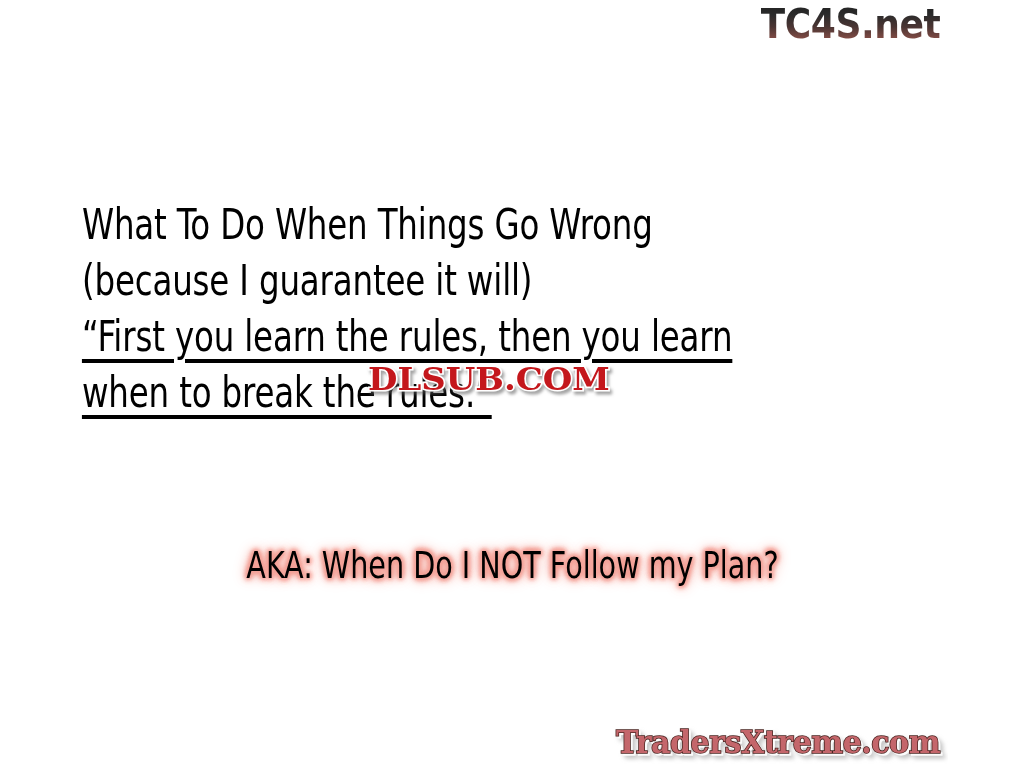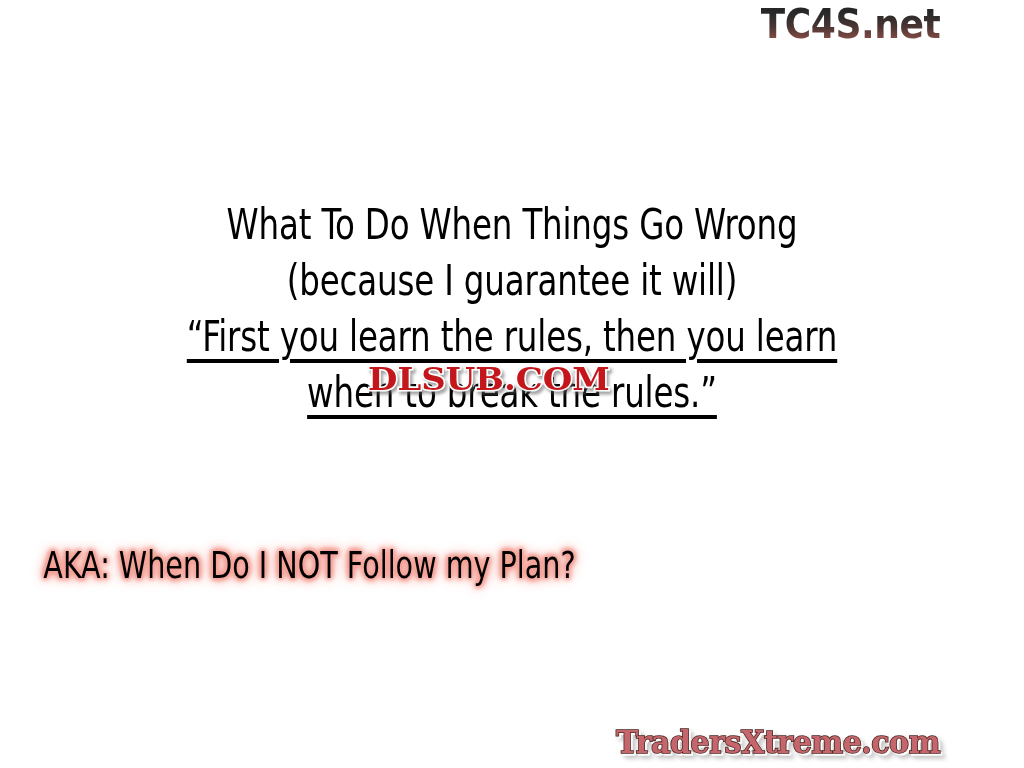--- a/index.html
+++ b/index.html
@@ -45,21 +45,20 @@
     white-space: nowrap;
     user-select: none;
   }
 
   
   #body-block {
     position: absolute;
     left: 0;
     top: 196px;
     width: 1024px;
-    text-align: center;
     color: #000000;
     font-family: "DejaVu Sans Condensed", "Liberation Sans Narrow", "Liberation Sans", sans-serif;
     font-size: 43px;
     line-height: 56px;
     letter-spacing: -0.2px;
   }
   #body-block .ln {
     display: block;
     white-space: nowrap;
     transform: scaleX(0.84);
@@ -91,21 +90,21 @@
   #watermark .wm-inner {
     position: relative;
   }
 
   
   #aka-line {
     position: absolute;
     left: 0;
     top: 543px;
     width: 1024px;
-    text-align: left;
+    text-align: center;
     font-family: "DejaVu Sans Condensed", "Liberation Sans Narrow", "Liberation Sans", sans-serif;
     font-size: 37px;
     line-height: 46px;
     color: #000000;
     white-space: nowrap;
   }
   #aka-line .aka-txt {
     display: inline-block;
     transform: scaleX(0.86);
     text-shadow:

